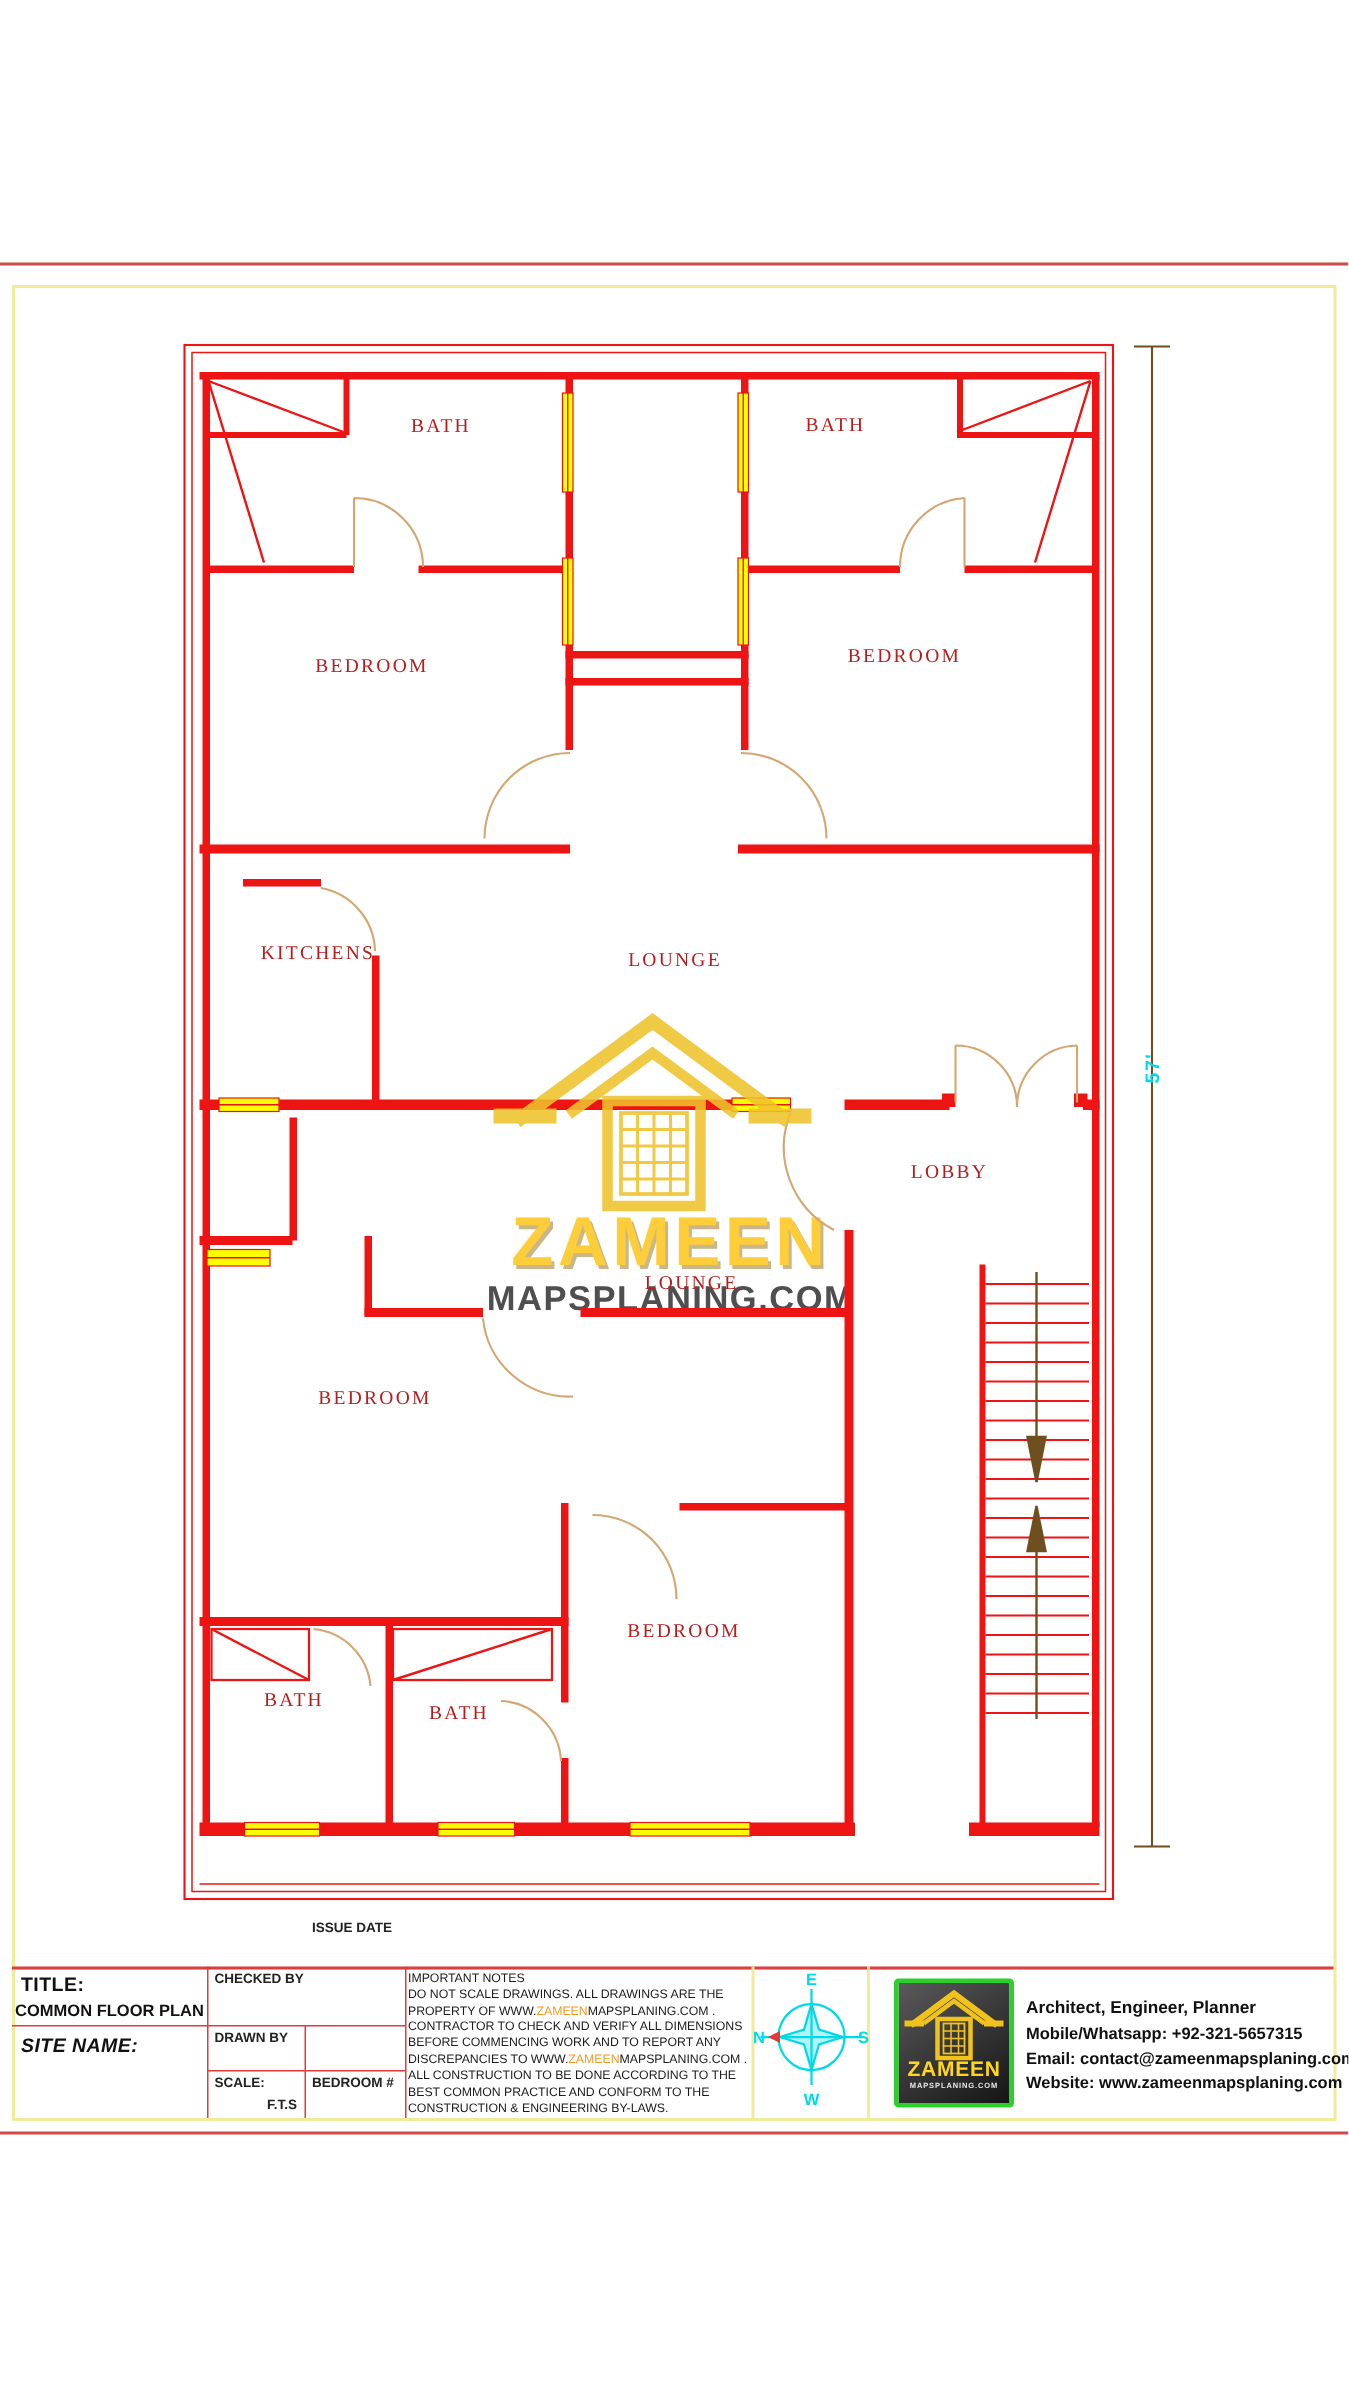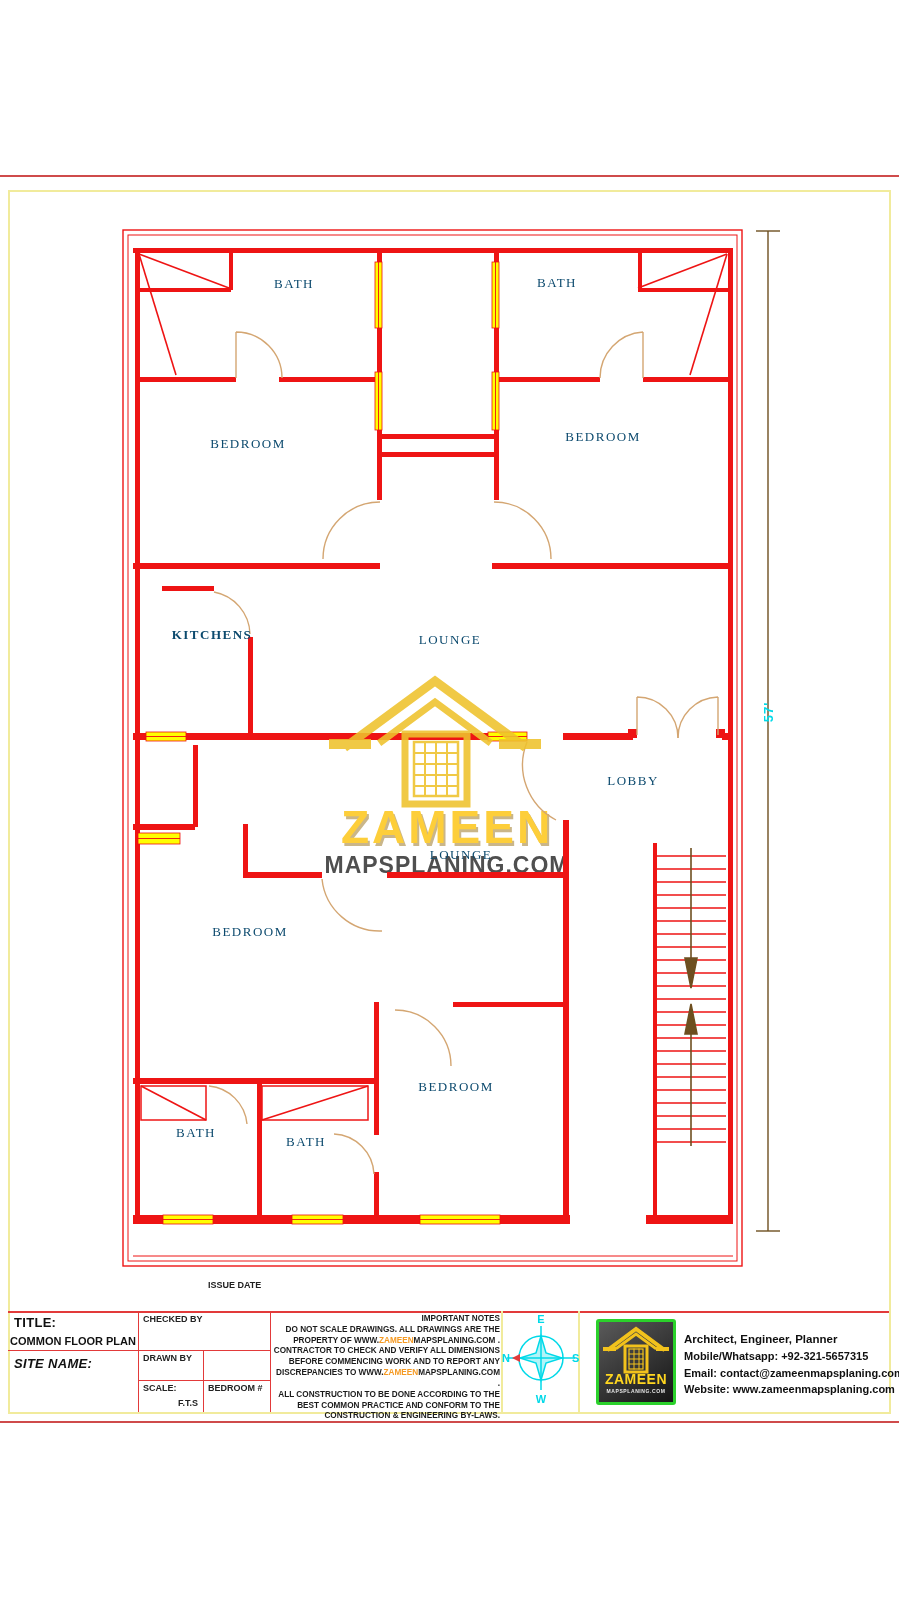--- a/index.html
+++ b/index.html
@@ -11,33 +11,33 @@
   
   #plan{position:absolute;left:0;top:0;z-index:1;}
   
   #wm{position:absolute;left:0;top:0;z-index:2;opacity:.88;}
   .wm-text{position:absolute;left:447px;transform:translateX(-50%);font-weight:900;white-space:nowrap;}
   #wm-brand{top:800px;font-size:46px;color:#fdce3a;letter-spacing:3px;
             text-shadow:2px 3px 0 rgba(150,110,20,.5);}
   #wm-domain{top:852px;font-size:23px;color:#4f4f4f;letter-spacing:1px;}
   
   .room-label{position:absolute;z-index:3;transform:translate(-50%,-50%);
-      font-family:"Liberation Serif",serif;font-size:13px;letter-spacing:1.5px;color:#0c4a6e;white-space:nowrap;}
+      font-family:"Liberation Serif",serif;font-size:13px;letter-spacing:1.5px;color:#b91c1c;white-space:nowrap;}
   
   #dim-label{position:absolute;z-index:3;left:768px;top:712px;transform:translate(-50%,-50%) rotate(-90deg);
       color:#00d9e8;font-size:13px;font-weight:bold;letter-spacing:1px;}
   
   .tb-line{position:absolute;background:#e23a3a;z-index:4;}
   .tb-yline{position:absolute;background:#f1eb9c;z-index:4;}
   .tb-text{position:absolute;z-index:5;color:#111;}
   .lbl-big{font-size:13px;font-weight:bold;letter-spacing:.3px;}
   .lbl-small{font-size:9px;font-weight:bold;color:#222;}
   #tb-title-value{font-size:11px;font-weight:bold;}
-  #notes{position:absolute;left:272px;top:1314px;width:228px;z-index:5;text-align:right;
-     font-size:8.2px;font-weight:bold;line-height:1.32;color:#1a1a1a;}
+  #notes{position:absolute;left:272px;top:1314px;width:228px;z-index:5;text-align:left;
+     font-size:8.2px;font-weight:normal;line-height:1.32;color:#1a1a1a;}
   #notes .hl{color:#f59a23;}
   #contact{position:absolute;left:684px;top:1331px;z-index:5;font-weight:bold;font-size:11px;line-height:1.5;color:#101010;white-space:nowrap;}
   #contact .role{font-size:11.5px;}
   
   #logo{position:absolute;left:596px;top:1319px;width:74px;height:80px;z-index:5;
      border:3px solid #2bd12b;border-radius:3px;background:linear-gradient(145deg,#5a5a5a,#151515);
      display:flex;flex-direction:column;align-items:center;}
   #logo-brand{color:#ffd61f;font-weight:900;font-size:14px;letter-spacing:.5px;line-height:1;margin-top:-2px;}
   #logo-domain{color:#e8e8e8;font-weight:bold;font-size:5px;letter-spacing:.6px;margin-top:2px;}
   #compass{position:absolute;left:502px;top:1313px;z-index:5;}
@@ -173,21 +173,21 @@
       <path d="M414 753H458M414 764H458M414 775H458M414 786H458" stroke-width="2"></path>
     </g>
   </svg>
   <div class="wm-text" id="wm-brand">ZAMEEN</div>
   <div class="wm-text" id="wm-domain">MAPSPLANING.COM</div>
 
   <div class="room-label" style="left:294px;top:284px;">BATH</div>
   <div class="room-label" style="left:557px;top:283px;">BATH</div>
   <div class="room-label" style="left:248px;top:444px;">BEDROOM</div>
   <div class="room-label" style="left:603px;top:437px;">BEDROOM</div>
-  <div class="room-label" style="left:212px;top:635px;font-weight:bold;">KITCHENS</div>
+  <div class="room-label" style="left:212px;top:635px;">KITCHENS</div>
   <div class="room-label" style="left:450px;top:640px;">LOUNGE</div>
   <div class="room-label" style="left:633px;top:781px;">LOBBY</div>
   <div class="room-label" style="left:461px;top:855px;">LOUNGE</div>
   <div class="room-label" style="left:250px;top:932px;">BEDROOM</div>
   <div class="room-label" style="left:456px;top:1087px;">BEDROOM</div>
   <div class="room-label" style="left:196px;top:1133px;">BATH</div>
   <div class="room-label" style="left:306px;top:1142px;">BATH</div>
   <div id="dim-label">57'</div>
 
   <div class="tb-line" style="left:8px;top:1311px;width:881px;height:1.6px;"></div>

